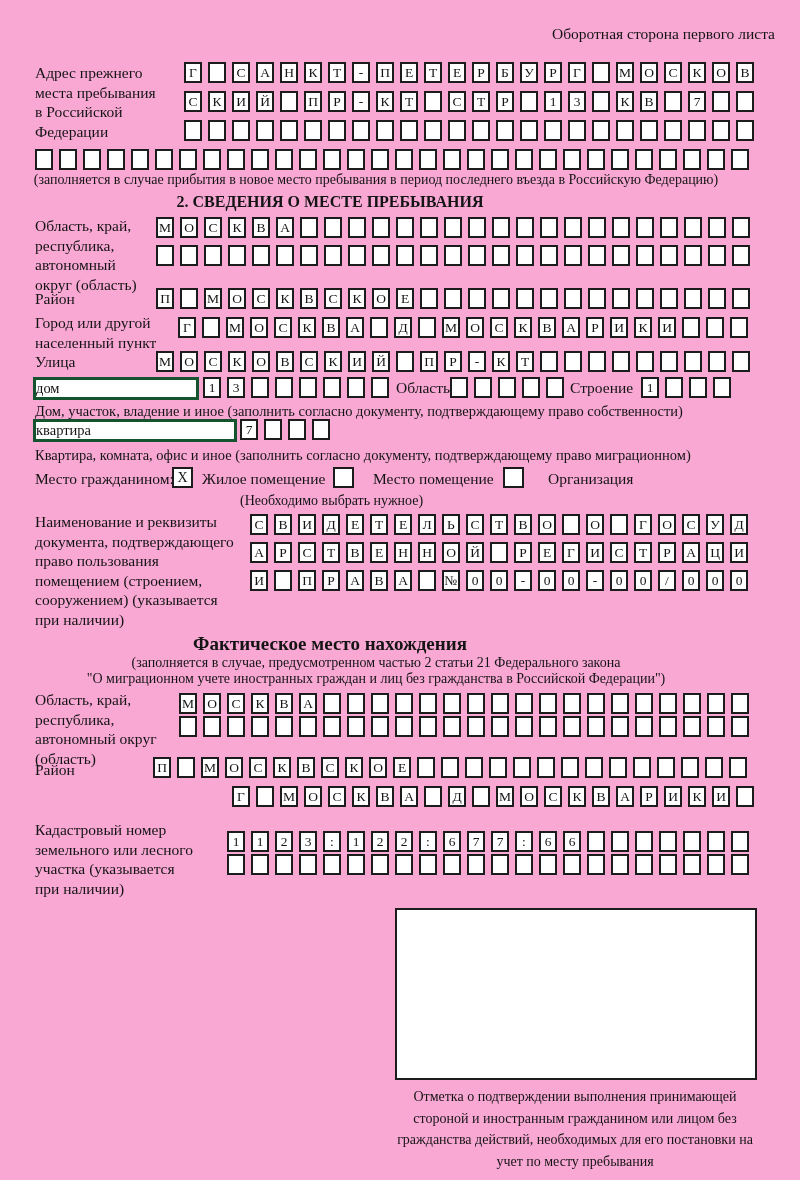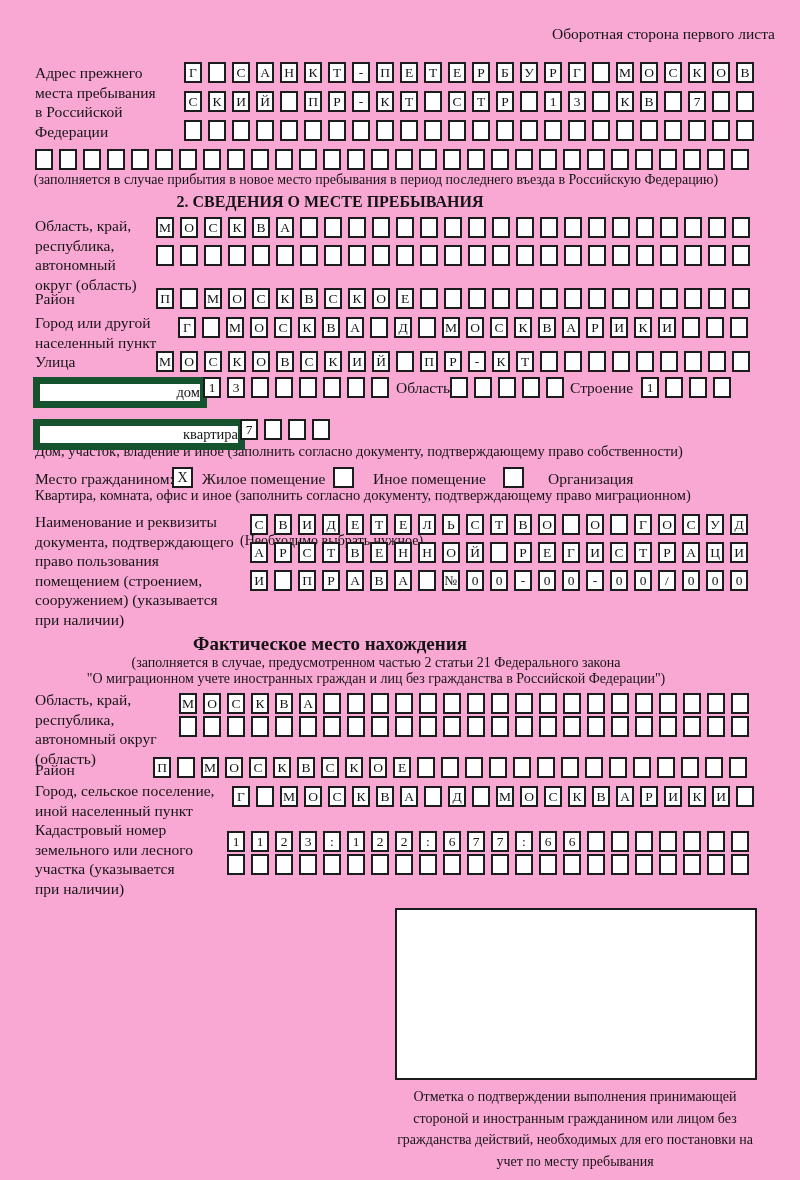--- a/index.html
+++ b/index.html
@@ -1,31 +1,31 @@
 <!DOCTYPE html>
 <html><head>
 <meta charset="utf-8">
 <style>
   html,body{margin:0;padding:0;background:#fff;}
   .sheet{
     position:relative;width:800px;height:1180px;background:#f9a8d4;
     font-family:"Liberation Serif","DejaVu Serif",serif;color:#141414;overflow:hidden;
   }
   .lbl{position:absolute;font-size:15.5px;line-height:19.5px;white-space:pre-line;}
-  .small{font-size:14px;line-height:17px;margin-top:40px;}
+  .small{font-size:14px;line-height:17px;}
   .center{position:absolute;left:0;width:660px;text-align:center;}
   .h2{font-weight:bold;font-size:16px;white-space:pre-line;}
   .boxrow{position:absolute;display:flex;}
   .cell{
     flex:0 0 auto;width:14px;height:17px;border:2px solid #1c1c1c;margin-right:6px;
     font-size:13.5px;line-height:17px;text-align:center;background:#fff;
     font-family:"Liberation Serif","DejaVu Serif",serif;
   }
   .wbox{
-    position:absolute;height:17px;border:7px solid #14532d;text-align:right;
+    position:absolute;height:17px;border:3px solid #14532d;text-align:left;
     font-size:14.5px;line-height:17px;background:#fff;
   }
   .cbox{
     position:absolute;width:17px;height:17px;border:2px solid #1c1c1c;text-align:center;
     font-size:14px;line-height:17px;background:#fff;
   }
   .stampbox{position:absolute;border:2px solid #1c1c1c;background:#fff;}
   .caption{position:absolute;text-align:center;font-size:14px;line-height:21.5px;}
   .notec{position:absolute;left:0;width:752px;text-align:center;font-size:14px;line-height:15.5px;white-space:pre-line;}
 </style>
@@ -334,21 +334,21 @@
       <span class="cell"></span>
       <span class="cell"></span>
       <span class="cell"></span>
     </div>
   <div class="lbl small" style="left:35px;top:447px;font-size:14.5px">Квартира, комната, офис и иное (заполнить согласно документу, подтверждающему право миграционном)</div>
 
   <div class="lbl" style="left:35px;top:469px">Место гражданином:</div>
   <span class="cbox" style="left:172px;top:467px">X</span>
   <div class="lbl" style="left:202px;top:469px">Жилое помещение</div>
   <span class="cbox" style="left:333px;top:467px"></span>
-  <div class="lbl" style="left:373px;top:469px">Иное помещение</div>
+  <div class="lbl" style="left:373px;top:469px">Место помещение</div>
   <span class="cbox" style="left:503px;top:467px"></span>
   <div class="lbl" style="left:548px;top:469px">Организация</div>
   <div class="lbl small" style="left:240px;top:492px">(Необходимо выбрать нужное)</div>
 
   <div class="lbl" style="left:35px;top:512px">Наименование и реквизиты
 документа, подтверждающего
 право пользования
 помещением (строением,
 сооружением) (указывается
 при наличии)</div>
@@ -505,22 +505,20 @@
       <span class="cell"></span>
       <span class="cell"></span>
       <span class="cell"></span>
       <span class="cell"></span>
       <span class="cell"></span>
       <span class="cell"></span>
       <span class="cell"></span>
       <span class="cell"></span>
     </div>
 
-  <div class="lbl" style="left:35px;top:781px">Город, сельское поселение,
-иной населенный пункт</div>
   <div class="boxrow" style="left:232px;top:786px">
       <span class="cell">Г</span>
       <span class="cell"></span>
       <span class="cell">М</span>
       <span class="cell">О</span>
       <span class="cell">С</span>
       <span class="cell">К</span>
       <span class="cell">В</span>
       <span class="cell">А</span>
       <span class="cell"></span>

